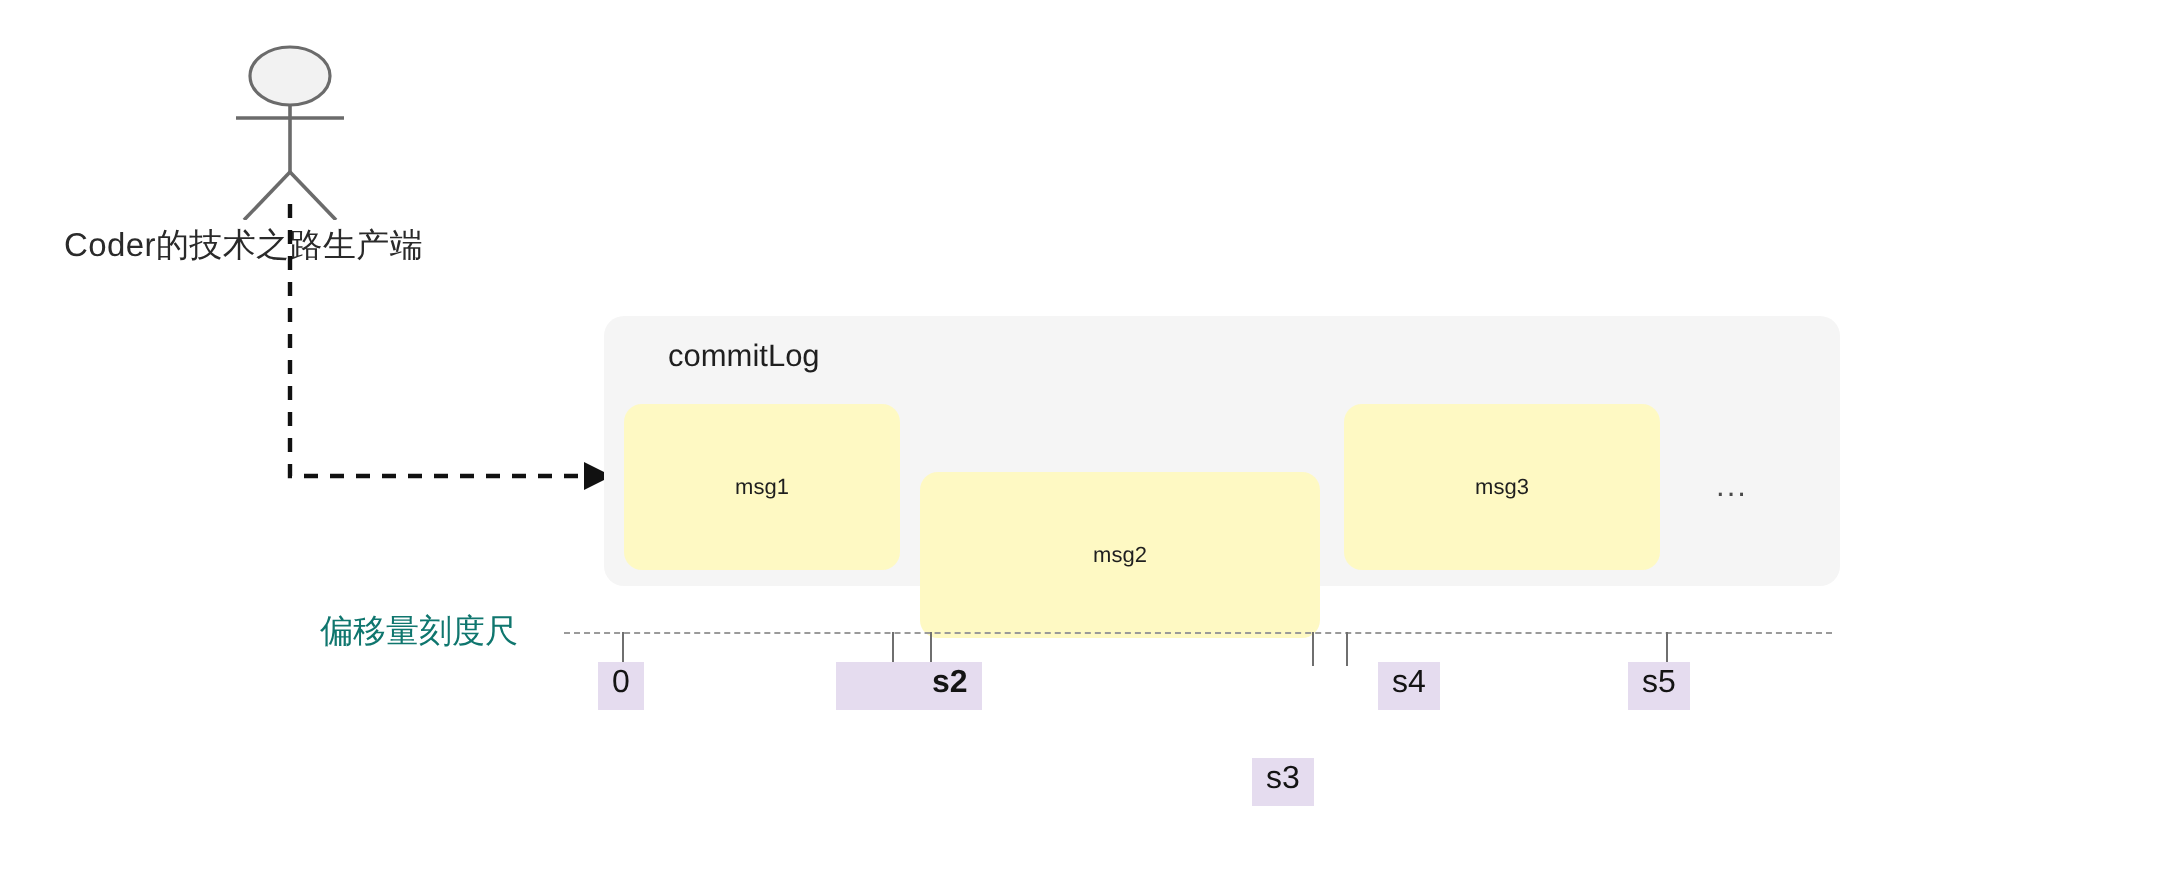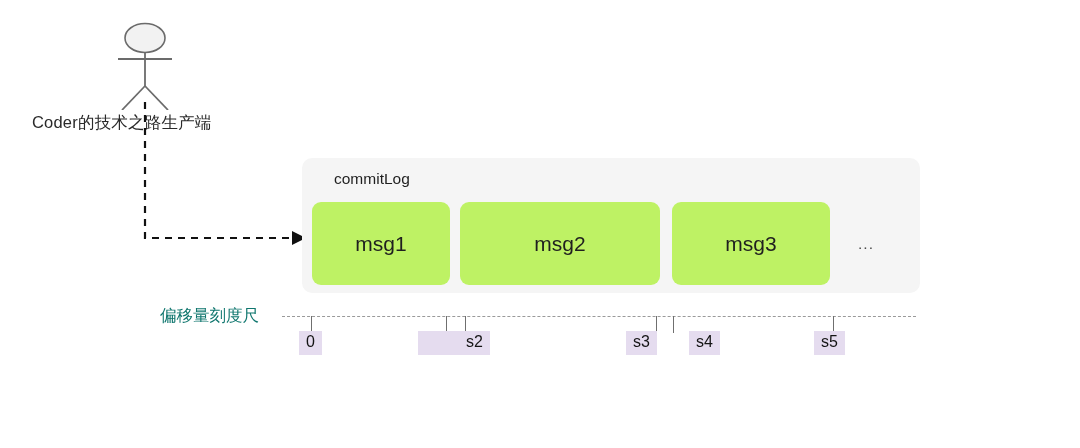--- a/index.html
+++ b/index.html
@@ -73,26 +73,26 @@
     position: absolute;
     left: 10px;
     top: 44px;
     right: 10px;
     bottom: 8px;
   }
   .msg-box {
     position: absolute;
     top: 0;
     height: 83px;
-    background: #bef264;
+    background: #fef9c3;
     border-radius: 9px;
     display: flex;
     align-items: center;
     justify-content: center;
-    font-size: 21px;
+    font-size: 11px;
     color: #1f1f1f;
   }
   .msg-ellipsis {
     position: absolute;
     top: 0;
     height: 83px;
     display: flex;
     align-items: center;
     justify-content: center;
     font-size: 15.5px;
@@ -156,41 +156,41 @@
     <svg width="220" height="160" viewBox="0 0 220 160" xmlns="http://www.w3.org/2000/svg">
       <path d="M25 2 L25 138 L172 138" fill="none" stroke="#111111" stroke-width="2.2" stroke-dasharray="7 6"></path>
       <path d="M172 131 L186 138 L172 145 Z" fill="#111111"></path>
     </svg>
   </div>
 
   <div class="commitlog-box">
     <div class="commitlog-title">commitLog</div>
     <div class="msg-row">
       <div class="msg-box" style="left:0px;width:138px;">msg1</div>
-      <div class="msg-box" style="left:148px;width:200px;">msg2</div>
+      <div class="msg-box" style="left:148px;width:200px;margin-top:34px;">msg2</div>
       <div class="msg-box" style="left:360px;width:158px;">msg3</div>
       <div class="msg-ellipsis" style="left:530px;width:48px;">...</div>
     </div>
   </div>
 
   <div class="ruler-label">偏移量刻度尺</div>
 
   <div class="ruler-line"></div>
 
   <div class="tick" style="left:311px;"></div>
   <div class="tick-label" style="left:299px;">0</div>
 
   <div class="tick" style="left:446px;"></div>
   <div class="tick-label" style="left:418px;padding-left:45px;">s1</div>
 
   <div class="tick" style="left:465px;"></div>
-  <div class="tick-label" style="left:459px;">s2</div>
+  <div class="tick-label" style="left:459px;font-weight:bold;">s2</div>
 
   <div class="tick" style="left:656px;"></div>
-  <div class="tick-label" style="left:626px;">s3</div>
+  <div class="tick-label" style="left:626px;margin-top:48px;">s3</div>
 
   <div class="tick" style="left:673px;"></div>
   <div class="tick-label" style="left:667px;margin-left:22px;">s4</div>
 
   <div class="tick" style="left:833px;"></div>
   <div class="tick-label" style="left:814px;text-align:center;">s5</div>
 
 </div>
 
 </body></html>

